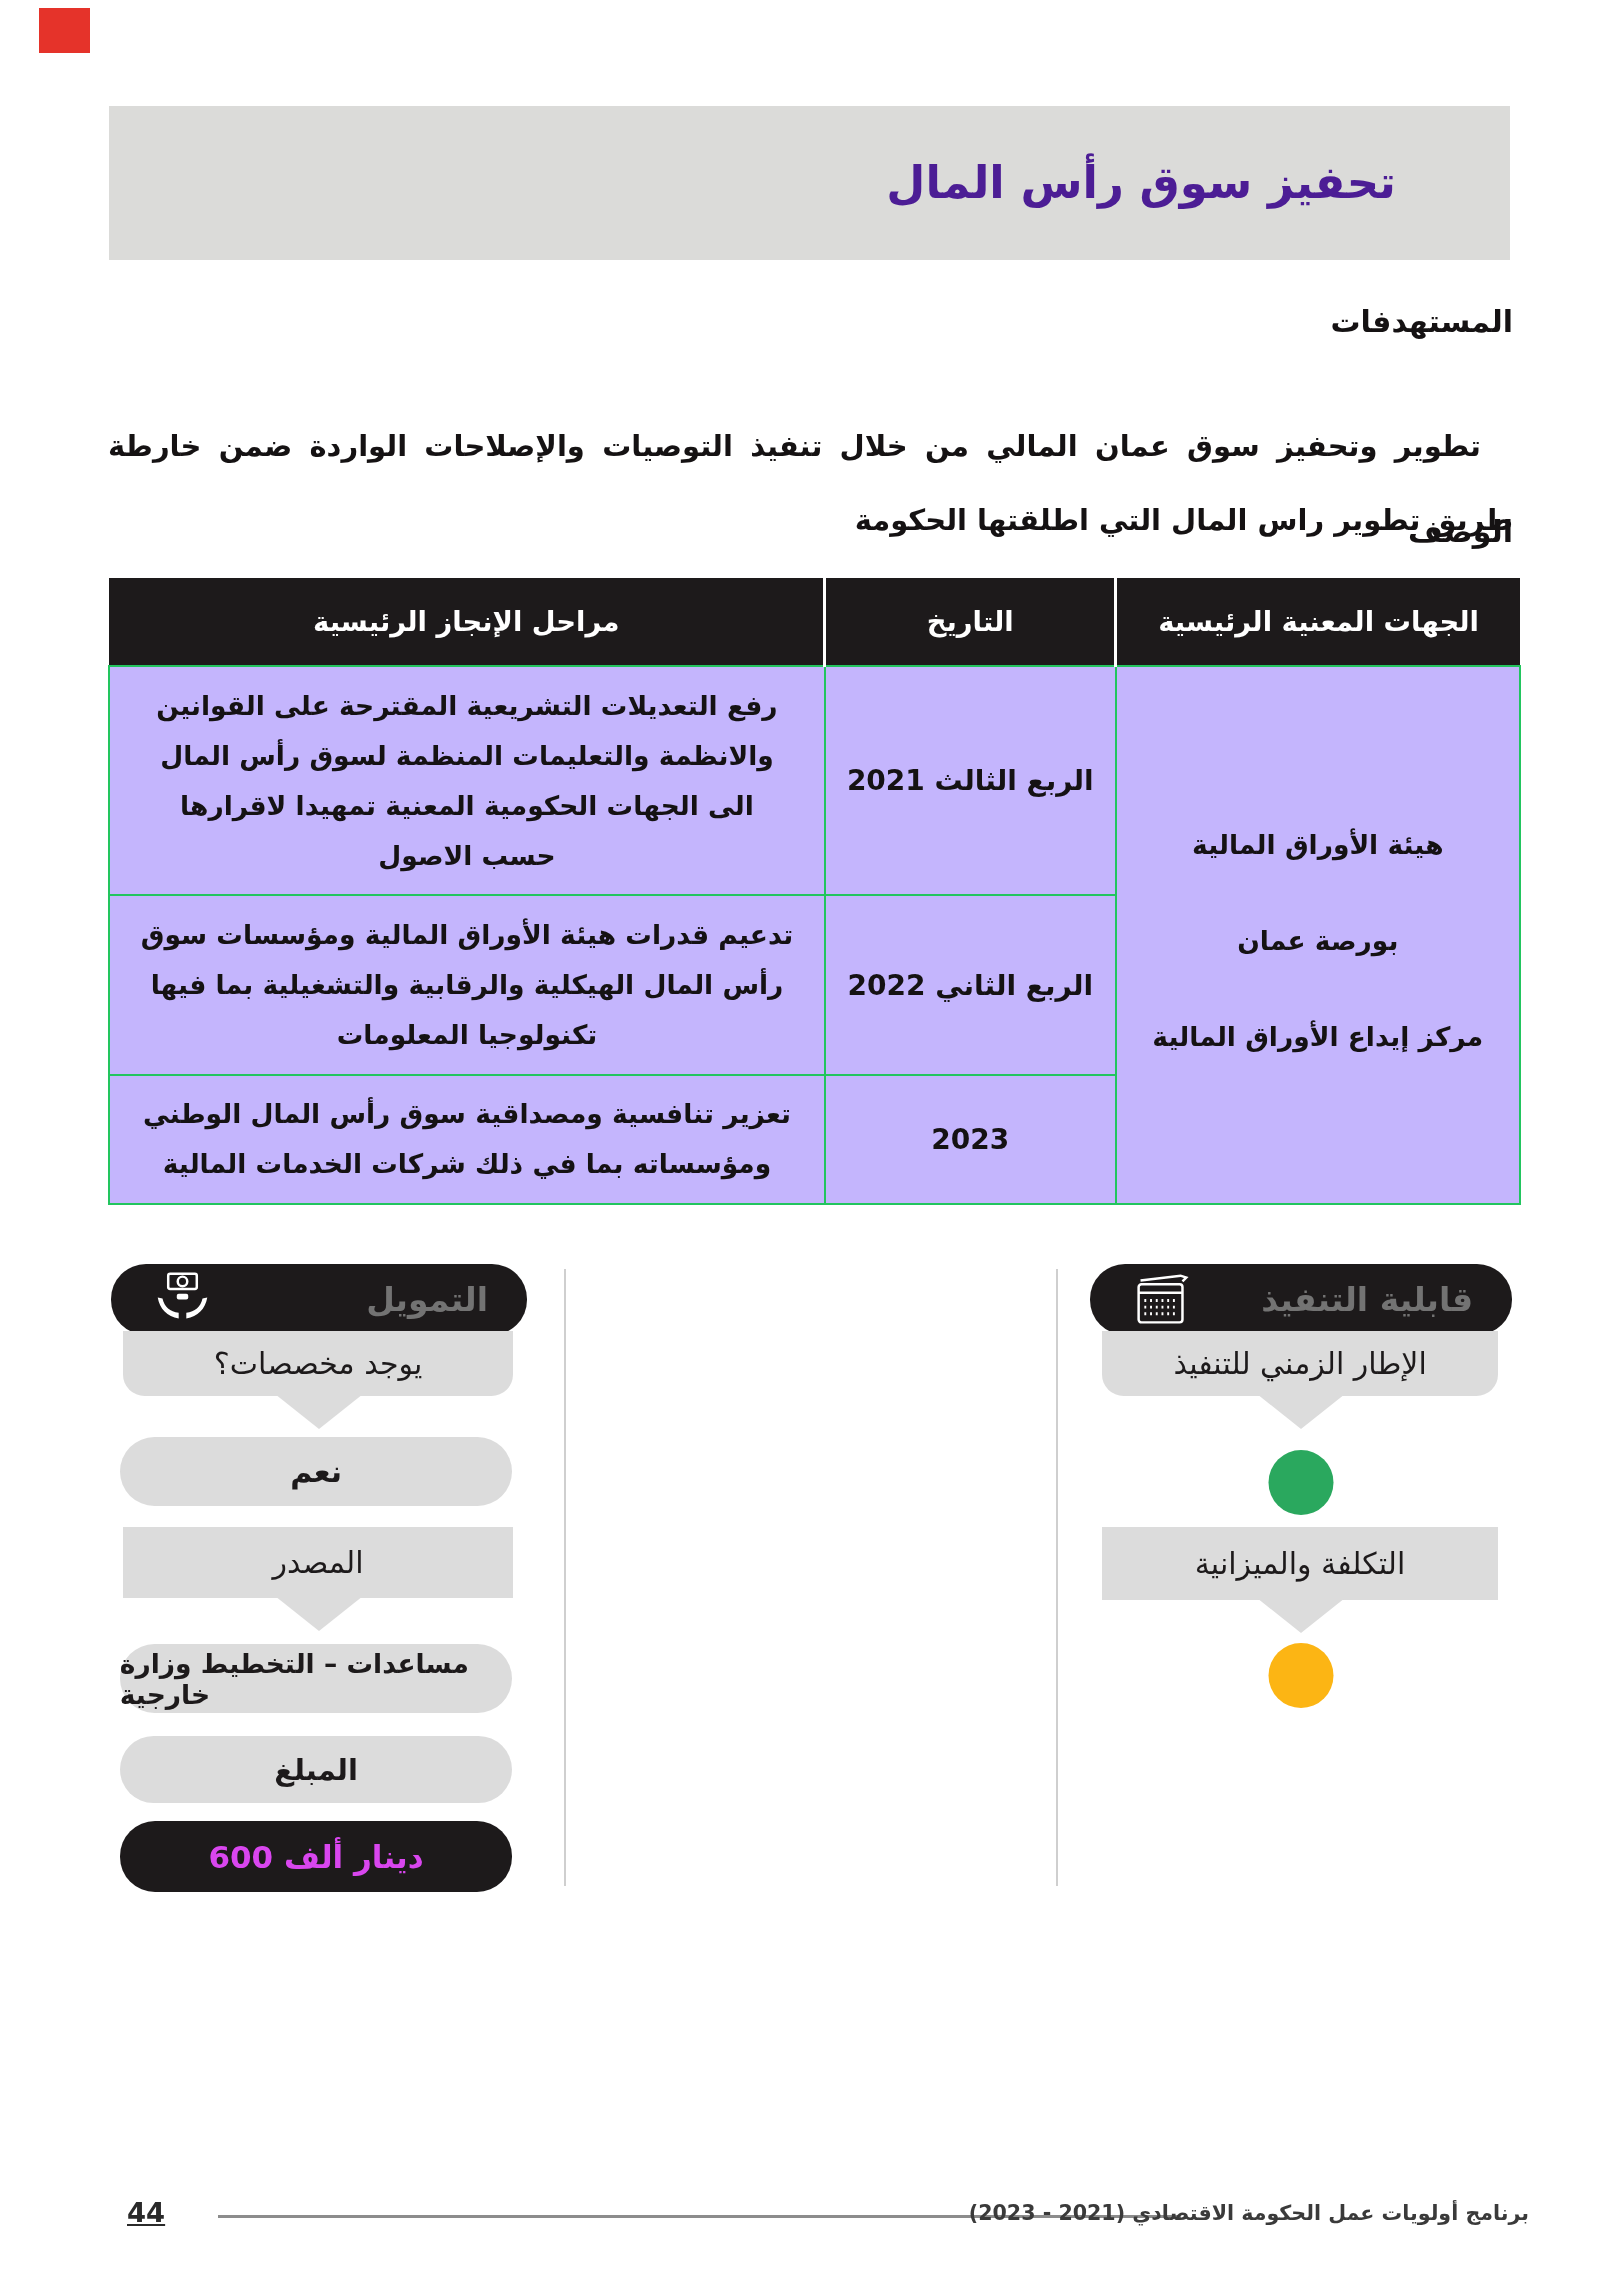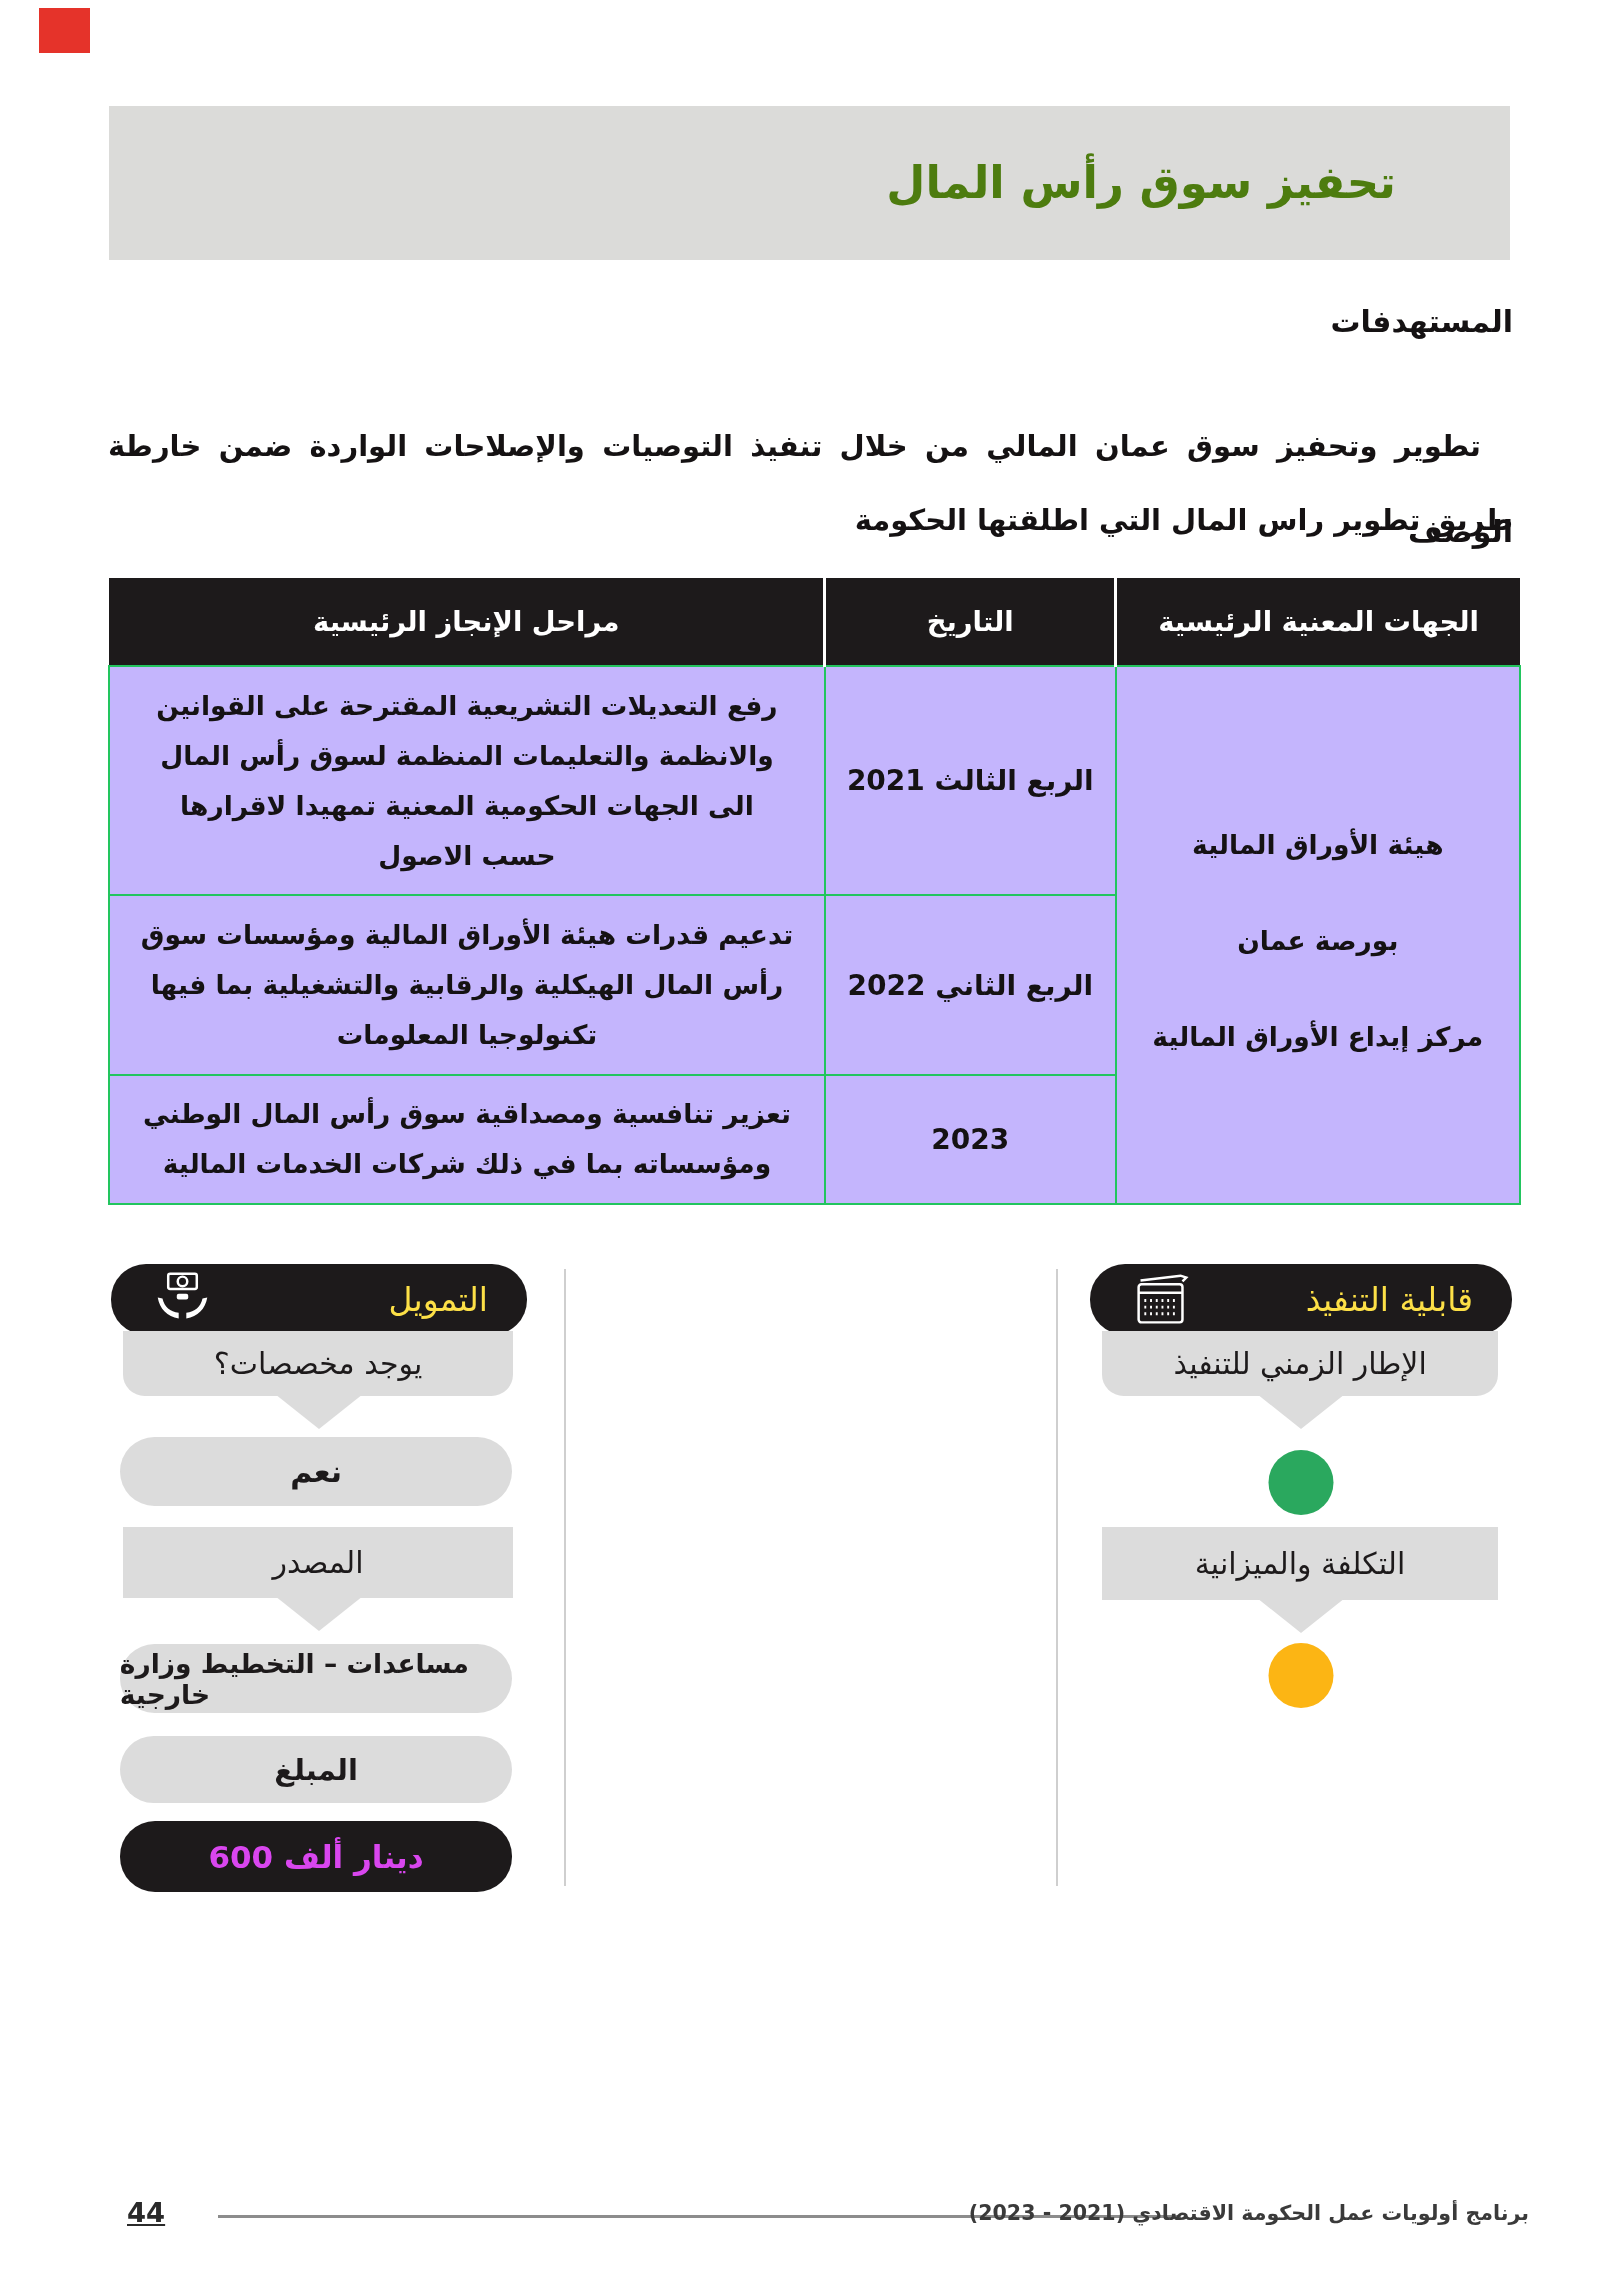--- a/index.html
+++ b/index.html
@@ -2,21 +2,21 @@
 <html dir="rtl" lang="ar"><head>
 <meta charset="utf-8">
 <style>
   html,body{margin:0;padding:0;background:#ffffff;}
   body{font-family:"DejaVu Sans",sans-serif;}
   #page{position:relative;width:1621px;height:2293px;background:#fff;overflow:hidden;direction:rtl;}
 
   .red-mark{position:absolute;left:39px;top:7.8px;width:51px;height:45px;background:#e5332a;}
 
   .title-band{position:absolute;left:109px;top:106px;width:1401px;height:154px;background:#dbdbd9;}
-  .title-band h1{margin:0;padding:0 114px 0 0;line-height:154px;font-size:45px;font-weight:700;color:#4d7c0f;text-align:right;}
+  .title-band h1{margin:0;padding:0 114px 0 0;line-height:154px;font-size:45px;font-weight:700;color:#4c1d95;text-align:right;}
 
   .sec-heading{position:absolute;right:108px;font-size:30px;font-weight:700;color:#151213;}
   .targets-heading{top:304px;}
   .desc-heading{top:514px;}
 
   .targets-text{position:absolute;right:108px;left:108px;top:380px;font-size:29px;font-weight:700;color:#151213;line-height:74px;text-align:justify;text-align-last:right;text-indent:32px;}
 
   
   .desc-table{position:absolute;left:108px;top:578px;width:1413px;border-collapse:collapse;direction:rtl;}
   .desc-table th{background:#1d1a1b;color:#fff;font-size:27.4px;font-weight:700;height:85px;text-align:center;vertical-align:middle;}
@@ -36,21 +36,21 @@
   
   .info-col{position:absolute;top:1264px;height:637px;}
   .col-funding{left:111px;width:416px;}
   .col-impact{left:600px;width:421px;}
   .col-feasibility{left:1090px;width:422px;}
   .v-divider{position:absolute;top:1269px;width:2px;height:617px;background:#cfcfcf;}
   .divider-1{left:564px;}
   .divider-2{left:1056px;}
 
   .pill-header{position:absolute;top:0;left:0;right:0;height:71px;background:#1d1a1b;border-radius:35px;display:flex;align-items:center;justify-content:space-between;padding:0 39px 0 41px;box-sizing:border-box;}
-  .pill-header .ph-title{color:#fde047;font-size:33px;font-weight:400;}
+  .pill-header .ph-title{color:#737373;font-size:33px;font-weight:700;}
   .pill-header svg{display:block;}
 
   .banner{position:absolute;left:11.8px;right:13.7px;background:#dcdcdc;display:flex;align-items:center;justify-content:center;font-size:30px;font-weight:400;color:#1d1a1b;}
   .banner-1{top:67px;height:65px;border-radius:0 0 21.6px 21.6px;}
   .banner-2{top:263px;height:73px;}
   .arrow{position:absolute;left:50%;transform:translateX(-50%);width:0;height:0;border-left:44px solid transparent;border-right:44px solid transparent;border-top:35px solid #dcdcdc;}
   .arrow-1{top:130px;}
   .arrow-2{top:334px;}
 
   .status-dot{position:absolute;left:50%;transform:translateX(-50%);width:65px;height:65px;border-radius:50%;}

